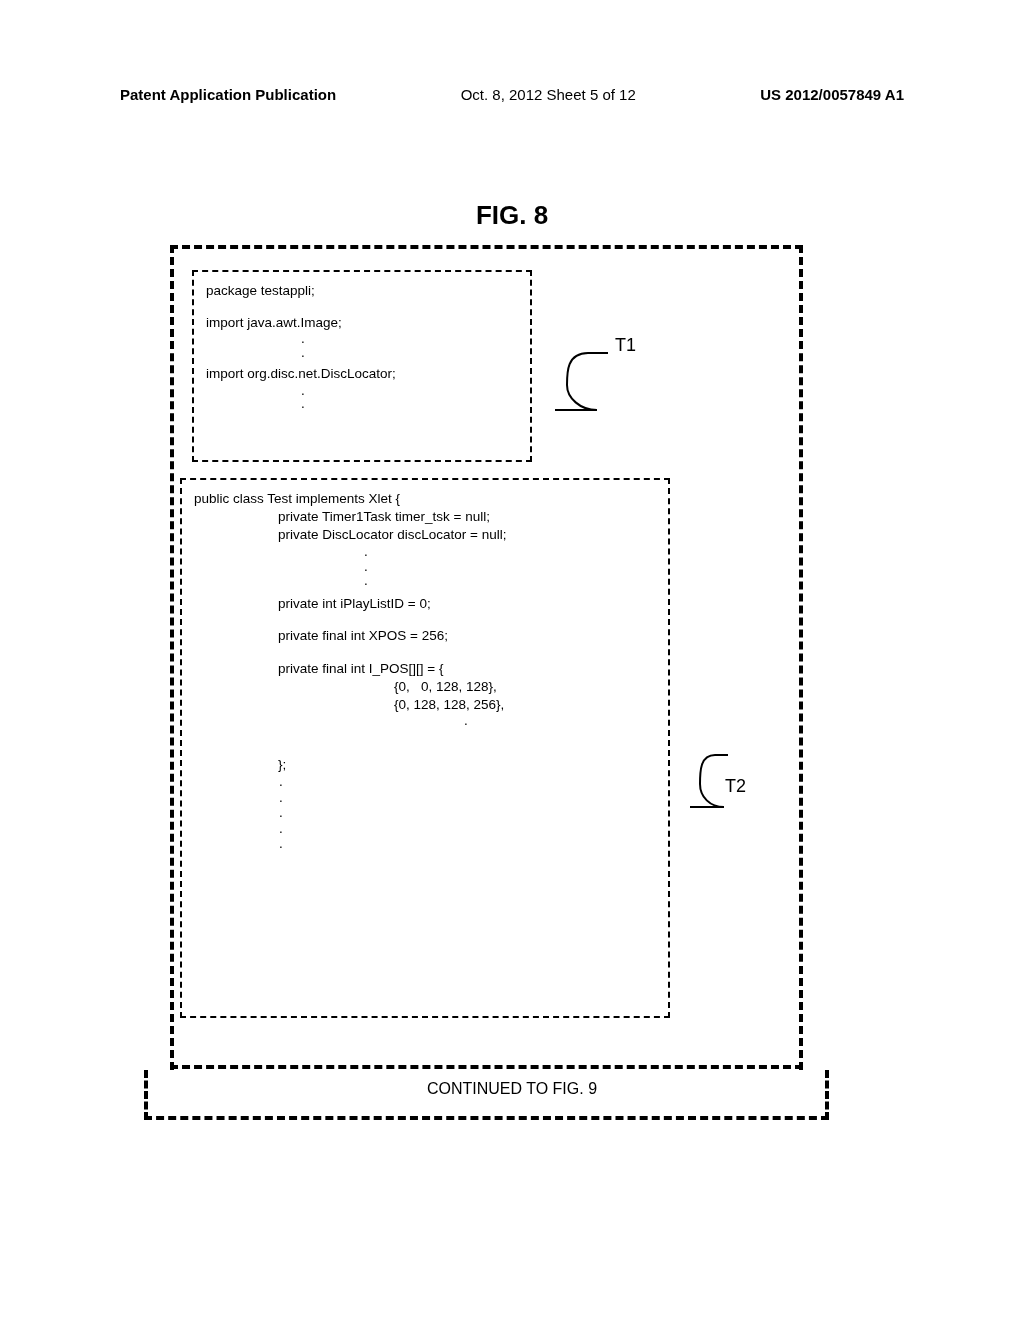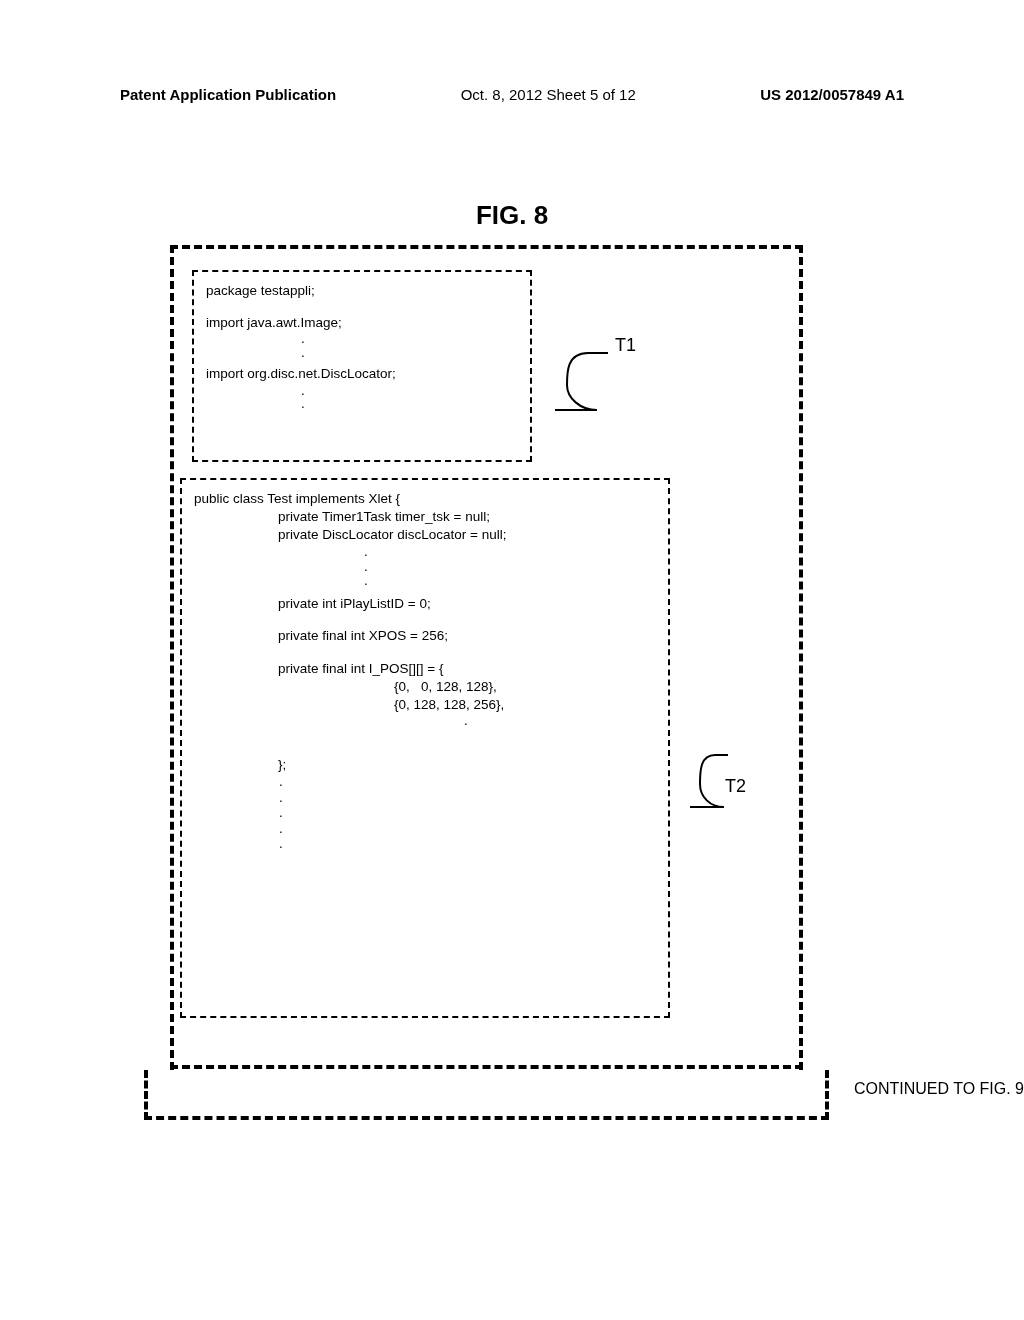--- a/index.html
+++ b/index.html
@@ -59,21 +59,21 @@
     height: 50px;
     border-bottom: 4px dashed #000;
     border-left: 4px dashed #000;
     border-right: 4px dashed #000;
   }
   .continued {
     position: absolute;
     top: 1080px;
     left: 0;
     right: 0;
-    text-align: right;
+    text-align: center;
     font-size: 16px;
   }
   .box-t1 {
     position: absolute;
     top: 270px;
     left: 192px;
     width: 340px;
     height: 192px;
     border: 2px dashed #000;
     padding: 10px 12px;

